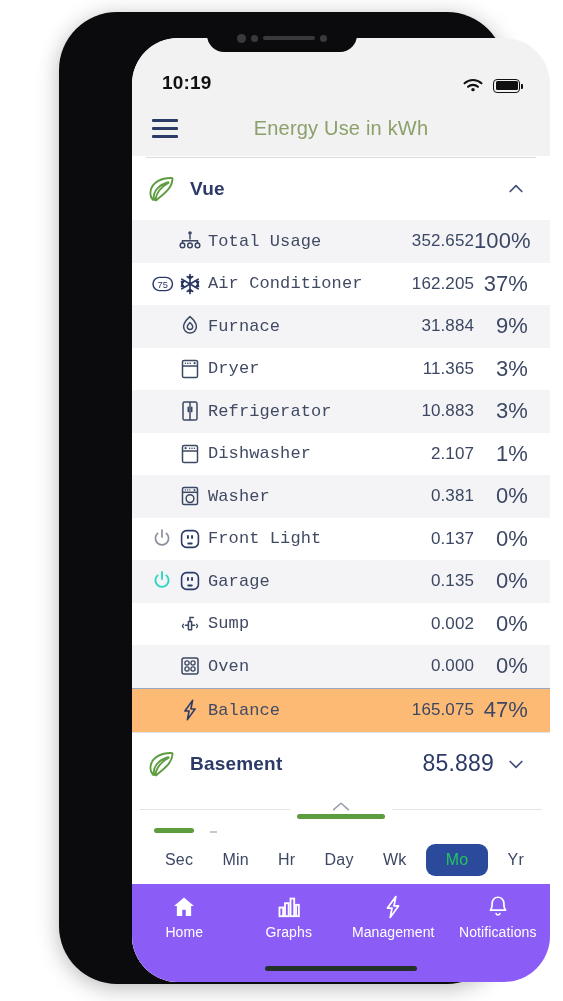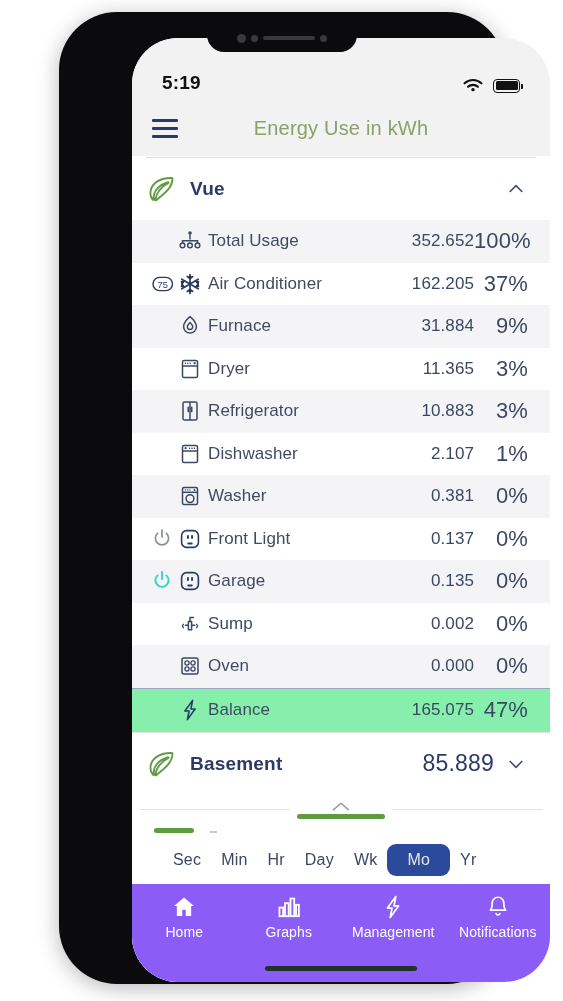--- a/index.html
+++ b/index.html
@@ -108,34 +108,34 @@
     display: flex; align-items: center;
     height: 42.5px; padding: 0 22px 0 10px;
     background: #ffffff;
   }
   .row.alt { background: #f4f4f6; }
   .row-icons {
     width: 66px; flex: none;
     display: flex; align-items: center; justify-content: flex-end; gap: 4px;
     padding-right: 6px;
   }
-  .row-label { font-size: 17px; color: #414a63; letter-spacing: .1px; }
+  .row-label { font-size: 17px; color: #414a63; letter-spacing: .1px; font-family: Liberation Mono, monospace; }
   .row-value {
     margin-left: auto; font-size: 17px; color: #3b4763;
     letter-spacing: .1px; text-align: right;
   }
   .row-pct {
     width: 54px; flex: none; font-size: 22px; color: #3b4763;
     text-align: right; letter-spacing: .1px;
   }
 
   .row.balance {
     border-top: 1.5px solid #9aa7c4;
     border-bottom: 1px solid #e2e2e6;
-    height: 45px; background: #86efac;
+    height: 45px; background: #fdba74;
   }
 
   svg { display: block; overflow: visible; }
   .ic { width: 24px; height: 24px; flex: none; }
   .ic.small { width: 22px; height: 22px; }
 
   
   .sheet {
     position: absolute; left: 0; right: 0; bottom: 98px;
     height: 78px; background: #ffffff; z-index: 20;
@@ -156,30 +156,30 @@
   .mini-bar {
     position: absolute; top: 22px; left: 22px;
     width: 40px; height: 5px; border-radius: 3px; background: #5d9c3f;
   }
   .mini-dot {
     position: absolute; top: 25px; left: 78px;
     width: 7px; height: 2px; background: #c9c9c9;
   }
 
   .scales {
-    position: absolute; left: 15px; right: 0; bottom: 0; height: 48px;
-    display: flex; align-items: center; justify-content: flex-start;
+    position: absolute; left: 7px; right: 0; bottom: 0; height: 48px;
+    display: flex; align-items: center; justify-content: space-between;
     padding: 0 16px;
   }
   .scale {
     font-size: 16px; color: #3b4763; letter-spacing: .2px;
     padding: 7px 10px; border-radius: 9px; cursor: pointer;
     min-width: 34px; text-align: center;
   }
-  .scale.active { background: #2b4a9b; color: #e5e5e5; padding: 7px 20px; }
+  .scale.active { background: #2b4a9b; color: #22c55e; padding: 7px 20px; }
 
   
   .tabbar {
     position: absolute; left: 0; right: 0; bottom: 0; height: 98px;
     background: #8b5cf6;
     display: flex; align-items: flex-start; justify-content: space-around;
     padding-top: 10px;
   }
   .tab {
     display: flex; flex-direction: column; align-items: center; gap: 4px;
@@ -193,21 +193,21 @@
   }
 </style>
 </head>
 <body>
 
 <div class="stage">
   <div class="phone-frame">
     <div class="phone-screen">
 
       <div class="statusbar">
-        <div class="clock">5:19</div>
+        <div class="clock">10:19</div>
         <div class="status-right">
           <svg viewBox="0 0 24 18" width="22" height="17">
             <path d="M12 15.4a1.9 1.9 0 1 0 0-3.8 1.9 1.9 0 0 0 0 3.8z" fill="#111"></path>
             <path d="M6.6 10.4a8 8 0 0 1 10.8 0" stroke="#111" stroke-width="2.3" fill="none" stroke-linecap="round"></path>
             <path d="M2.8 6.6a13.4 13.4 0 0 1 18.4 0" stroke="#111" stroke-width="2.3" fill="none" stroke-linecap="round"></path>
           </svg>
           <div class="battery">
             <div class="lvl" style="width:100%"></div>
           </div>
         </div>

